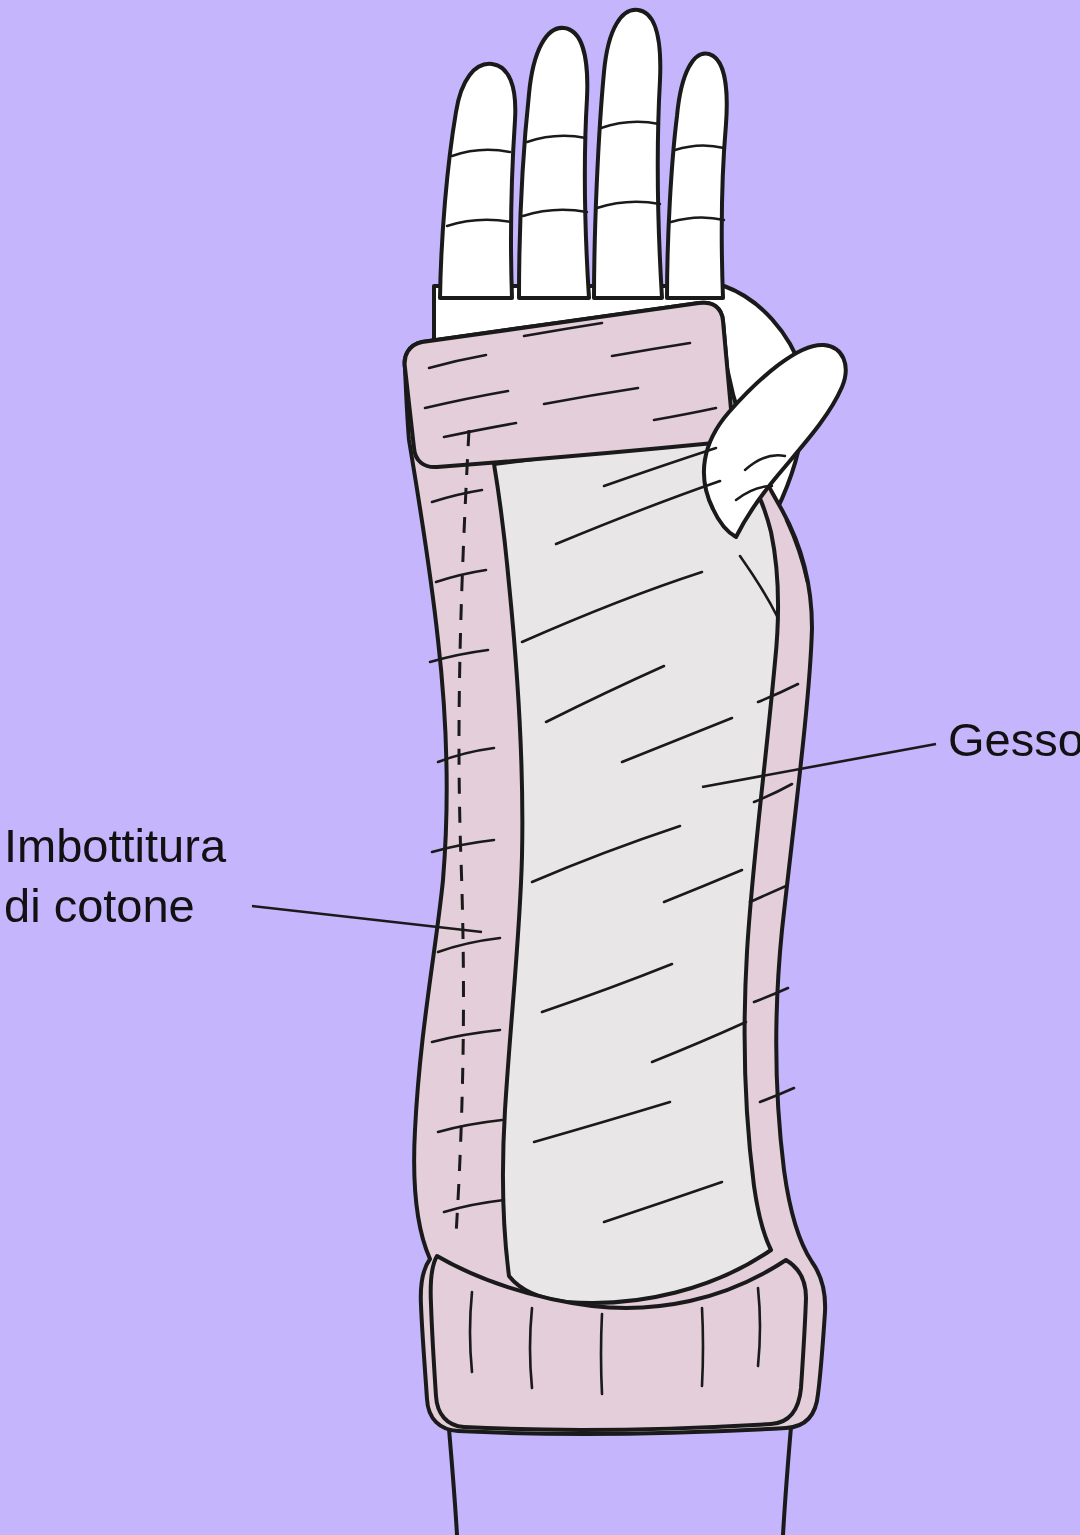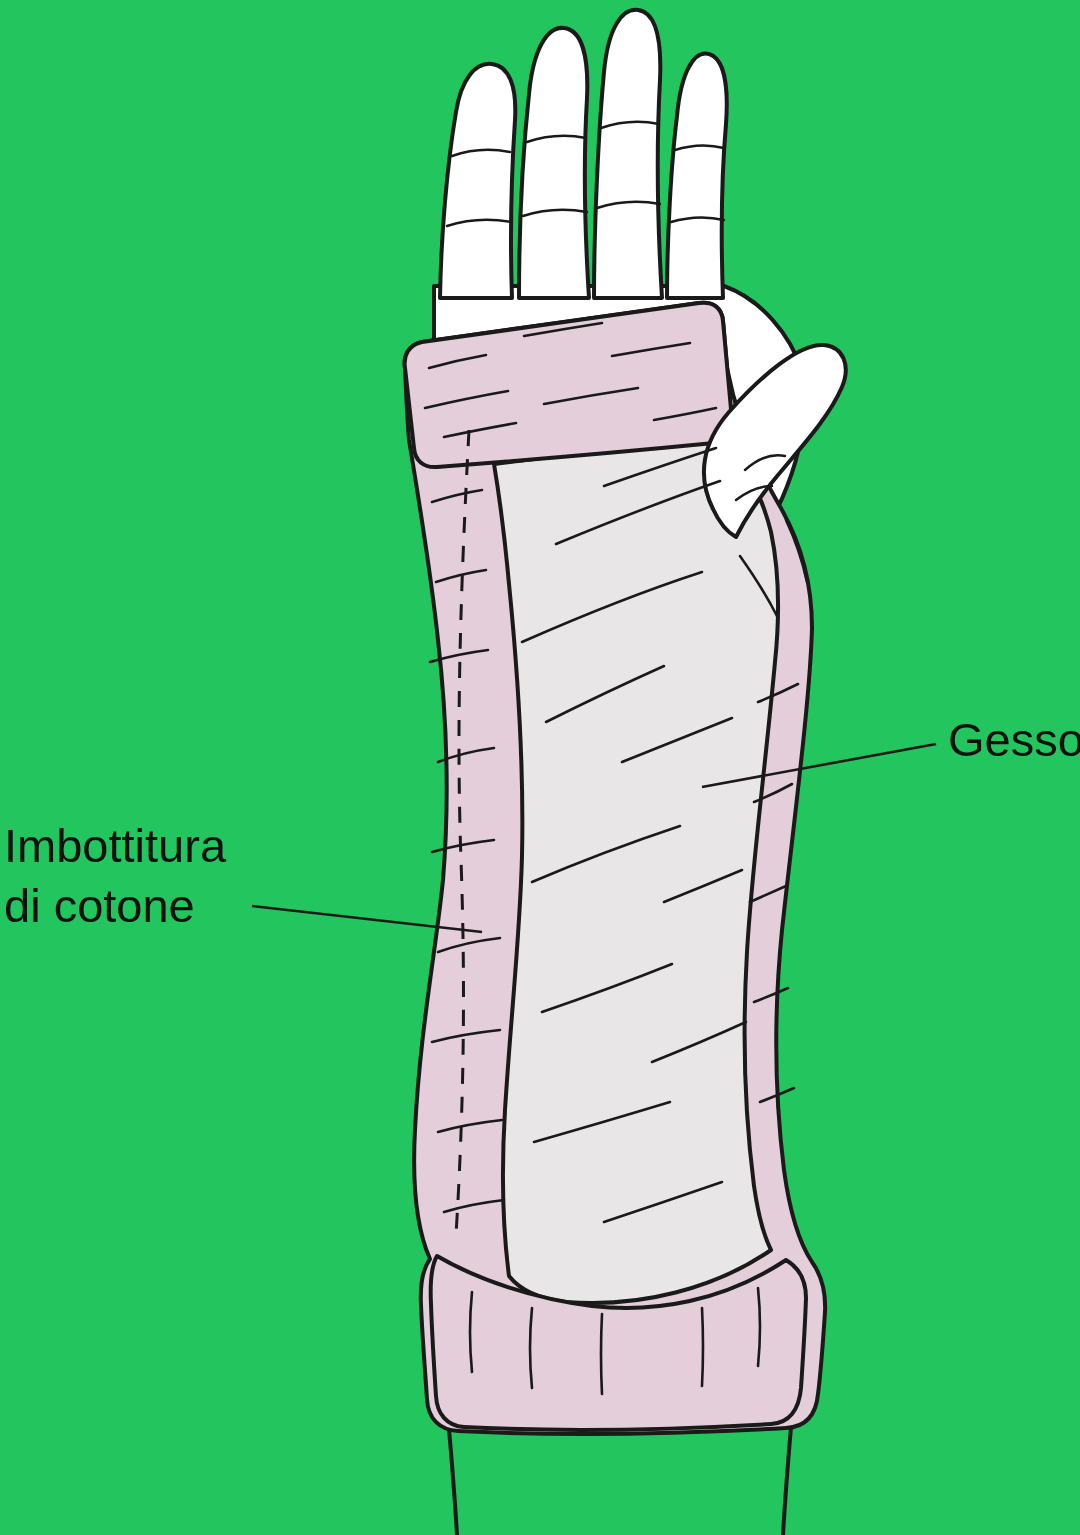--- a/index.html
+++ b/index.html
@@ -4,21 +4,21 @@
 <style>
   html, body {
     margin: 0;
     padding: 0;
     background: #ffffff;
   }
   .canvas {
     position: relative;
     width: 1080px;
     height: 1535px;
-    background: #22c55e;
+    background: #c4b5fd;
     overflow: hidden;
     font-family: "Liberation Sans", sans-serif;
   }
   svg { display: block; }
 
   .outline {
     stroke: #1a1a1a;
     stroke-width: 4;
     stroke-linejoin: round;
     stroke-linecap: round;

